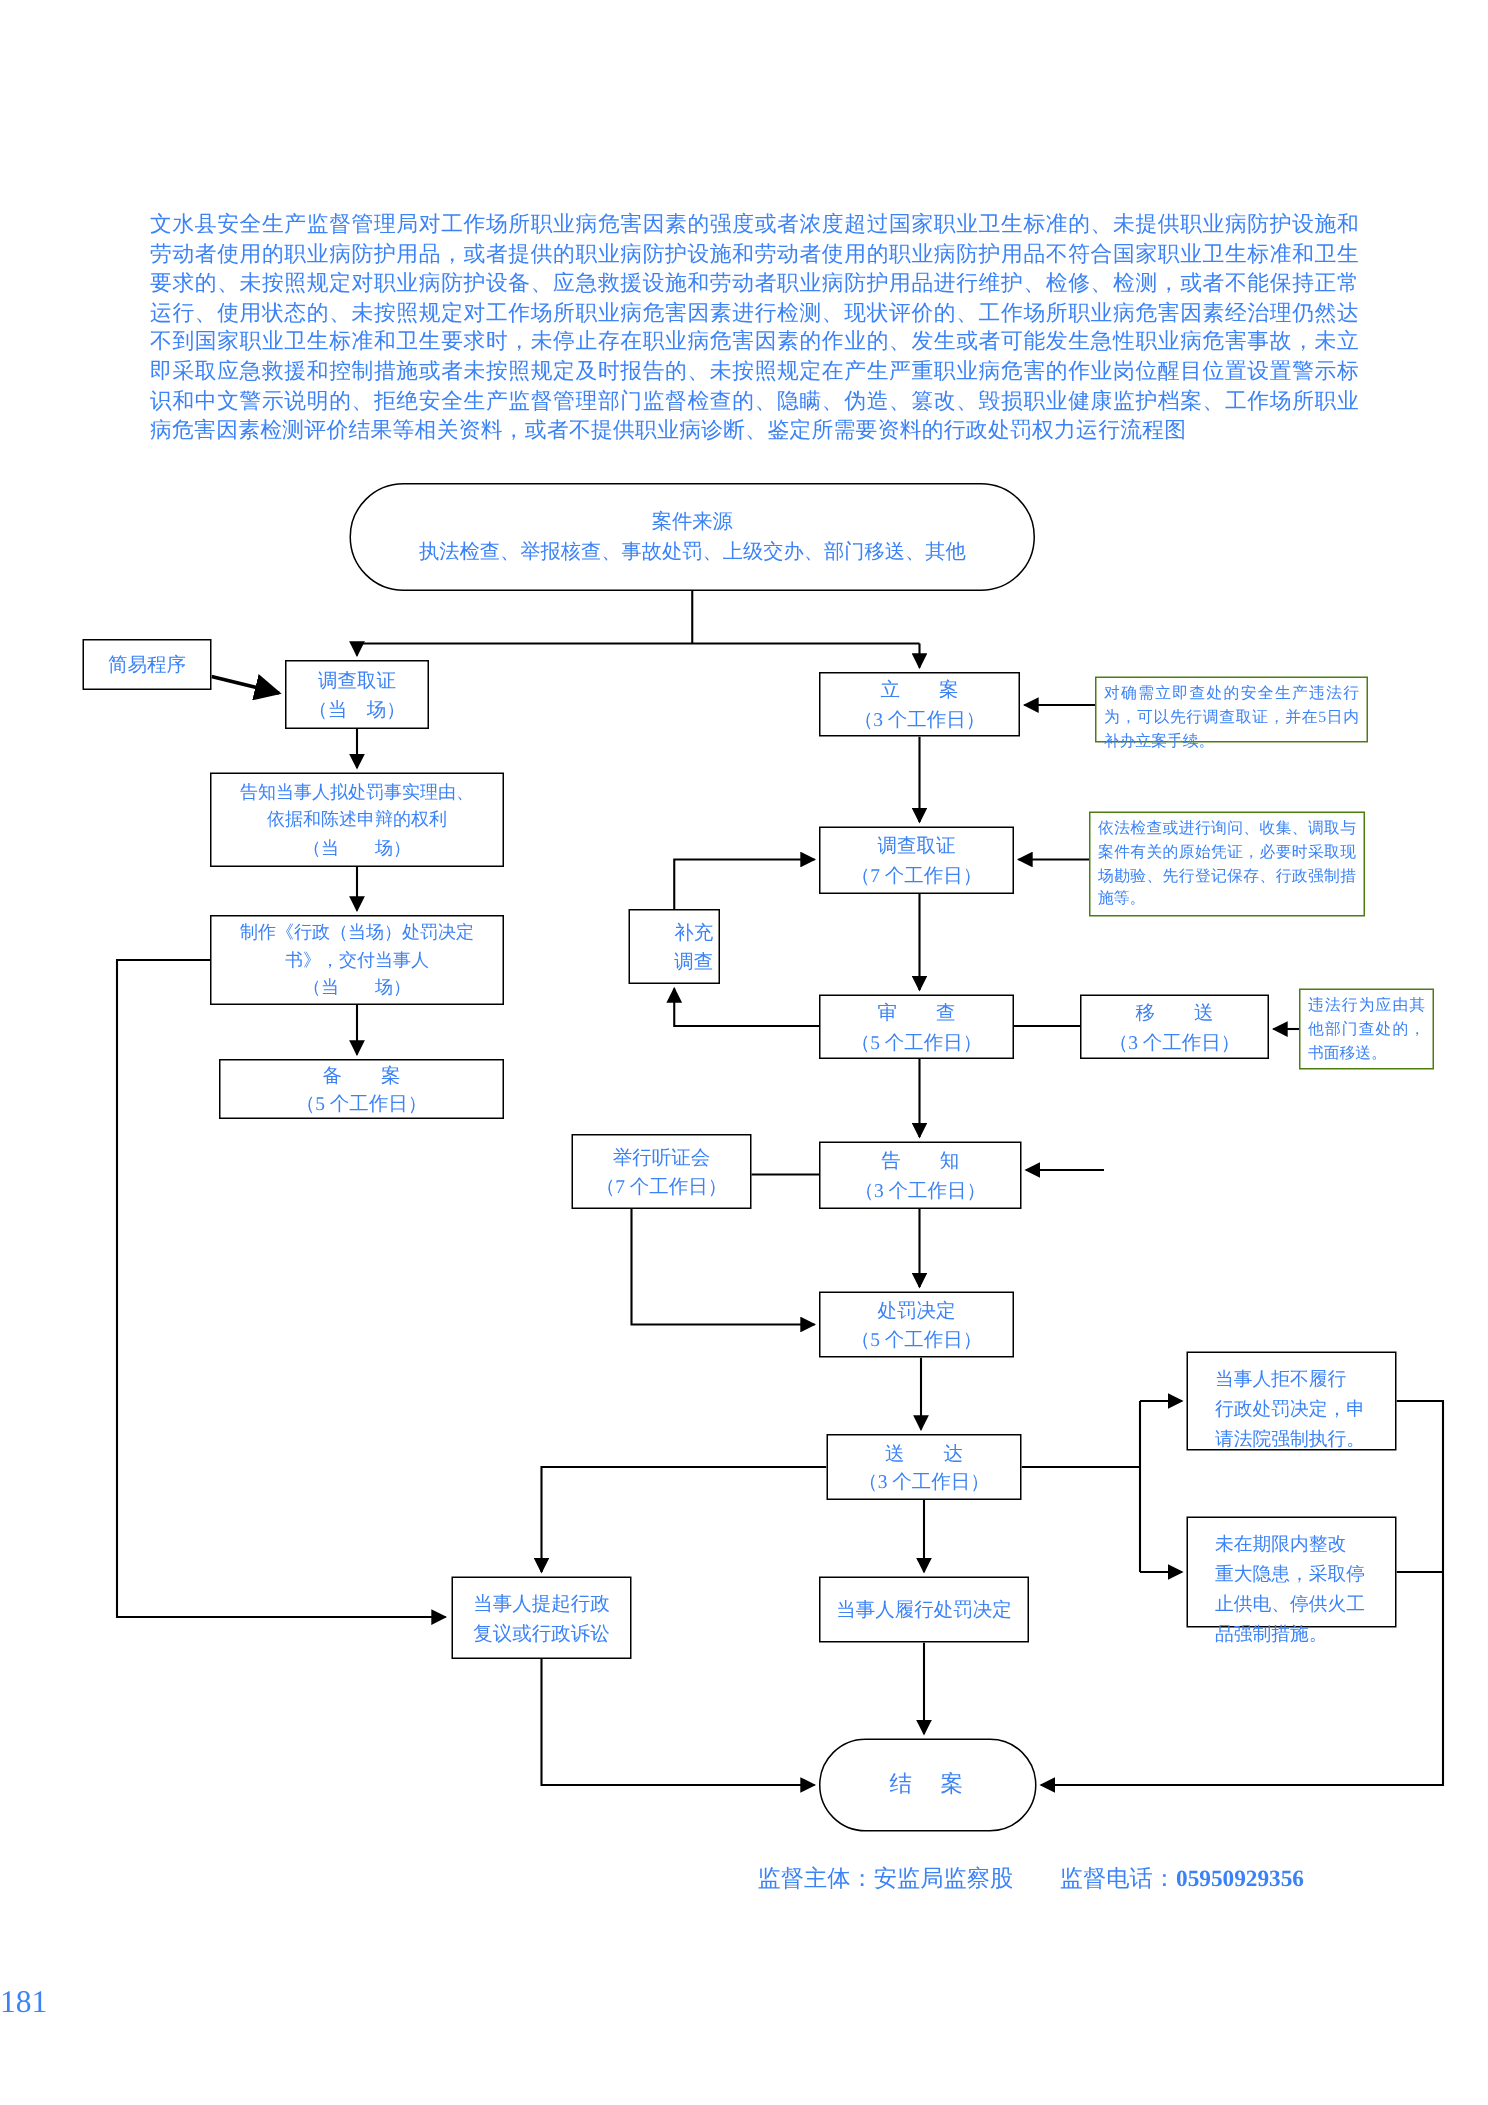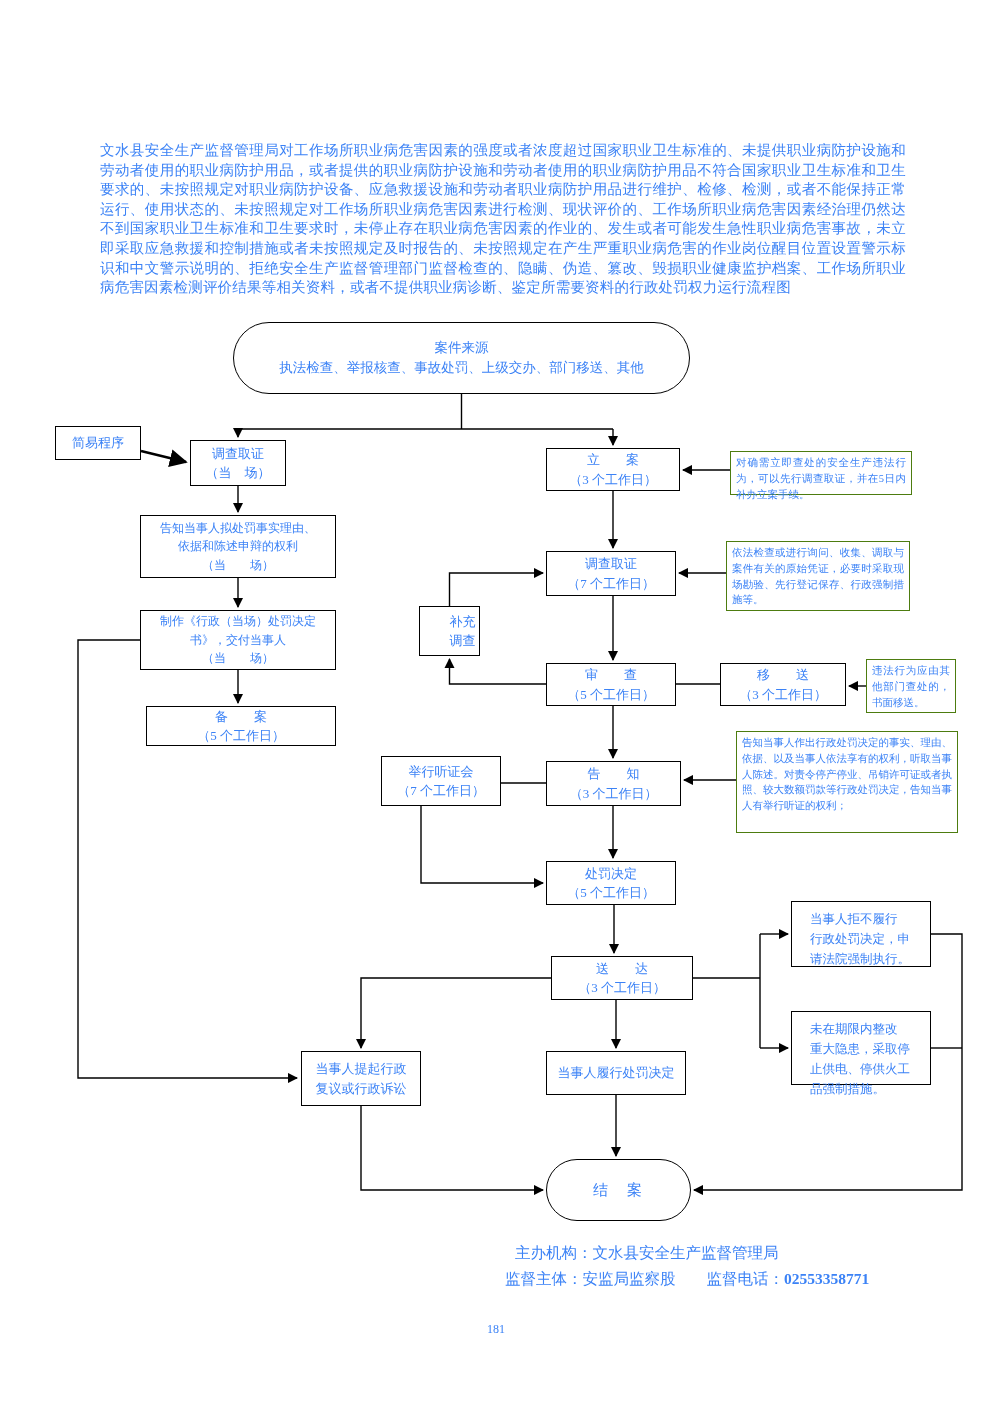--- a/index.html
+++ b/index.html
@@ -63,22 +63,21 @@
     white-space: pre-line;
     text-align: left;
   }
   .footer { position: absolute; left: 505px; top: 1240px; font-size: 15.5px; line-height: 26px; }
   .footer-line1 { padding-left: 10px; }
   .bold { font-weight: bold; }
   .page-number {
     position: absolute;
     left: 0; top: 1322px;
     width: 100%;
-    text-align: center;
-    font-size: 12px;
+    font-size: 21px;
   }
 </style>
 </head>
 <body>
 
 <div class="page">
 
   <div class="intro">文水县安全生产监督管理局对工作场所职业病危害因素的强度或者浓度超过国家职业卫生标准的、未提供职业病防护设施和劳动者使用的职业病防护用品，或者提供的职业病防护设施和劳动者使用的职业病防护用品不符合国家职业卫生标准和卫生要求的、未按照规定对职业病防护设备、应急救援设施和劳动者职业病防护用品进行维护、检修、检测，或者不能保持正常运行、使用状态的、未按照规定对工作场所职业病危害因素进行检测、现状评价的、工作场所职业病危害因素经治理仍然达不到国家职业卫生标准和卫生要求时，未停止存在职业病危害因素的作业的、发生或者可能发生急性职业病危害事故，未立即采取应急救援和控制措施或者未按照规定及时报告的、未按照规定在产生严重职业病危害的作业岗位醒目位置设置警示标识和中文警示说明的、拒绝安全生产监督管理部门监督检查的、隐瞒、伪造、篡改、毁损职业健康监护档案、工作场所职业病危害因素检测评价结果等相关资料，或者不提供职业病诊断、鉴定所需要资料的行政处罚权力运行流程图</div>
 
   <svg class="connectors" viewBox="0 0 992 1403">
@@ -160,47 +159,45 @@
 （3 个工作日）</div>
 
   <div class="note" style="left:866px; top:659px; width:90px; height:54px;">违法行为应由其他部门查处的，书面移送。</div>
 
   <div class="node" style="left:146px; top:706px; width:190px; height:40px;">备　　案
 （5 个工作日）</div>
 
   <div class="node" style="left:546px; top:761px; width:135px; height:45px;">告　　知
 （3 个工作日）</div>
 
-  <div class="note" style="left:736px; top:731px; width:222px; height:102px;">告知当事人作出行政处罚决定的事实、理由、依据、以及当事人依法享有的权利，听取当事人陈述。对责令停产停业、吊销许可证或者执照、较大数额罚款等行政处罚决定，告知当事人有举行听证的权利；</div>
 
   <div class="node" style="left:361px; top:756px; width:120px; height:50px;margin-left:20px;">举行听证会
 （7 个工作日）</div>
 
   <div class="node" style="left:546px; top:861px; width:130px; height:44px;">处罚决定
 （5 个工作日）</div>
 
-  <div class="node" style="left:551px; top:956px; width:142px; height:44px;">送　　达
+  <div class="node" style="left:551px; top:956px; width:130px; height:44px;">送　　达
 （3 个工作日）</div>
 
   <div class="side-box" style="left:791px; top:901px; width:140px; height:66px;">当事人拒不履行
 行政处罚决定，申
 请法院强制执行。</div>
 
   <div class="side-box" style="left:791px; top:1011px; width:140px; height:74px;">未在期限内整改
 重大隐患，采取停
 止供电、停供火工
 品强制措施。</div>
 
   <div class="node" style="left:301px; top:1051px; width:120px; height:55px;">当事人提起行政
 复议或行政诉讼</div>
 
   <div class="node" style="left:546px; top:1051px; width:140px; height:44px;">当事人履行处罚决定</div>
 
   <div class="node stadium-end" style="left:546px; top:1159px; width:145px; height:62px;">结　案</div>
 
   <div class="footer">
-    <div class="footer-line1">主办机构：文水县安全生产监督管理局</div>
-    <div class="footer-line2"><span>监督主体：安监局监察股　　监督电话：</span><span class="bold">02553358771</span></div>
+    <div class="footer-line2"><span>监督主体：安监局监察股　　监督电话：</span><span class="bold">05950929356</span></div>
   </div>
 
   <div class="page-number">181</div>
 
 </div>
 
 </body></html>

